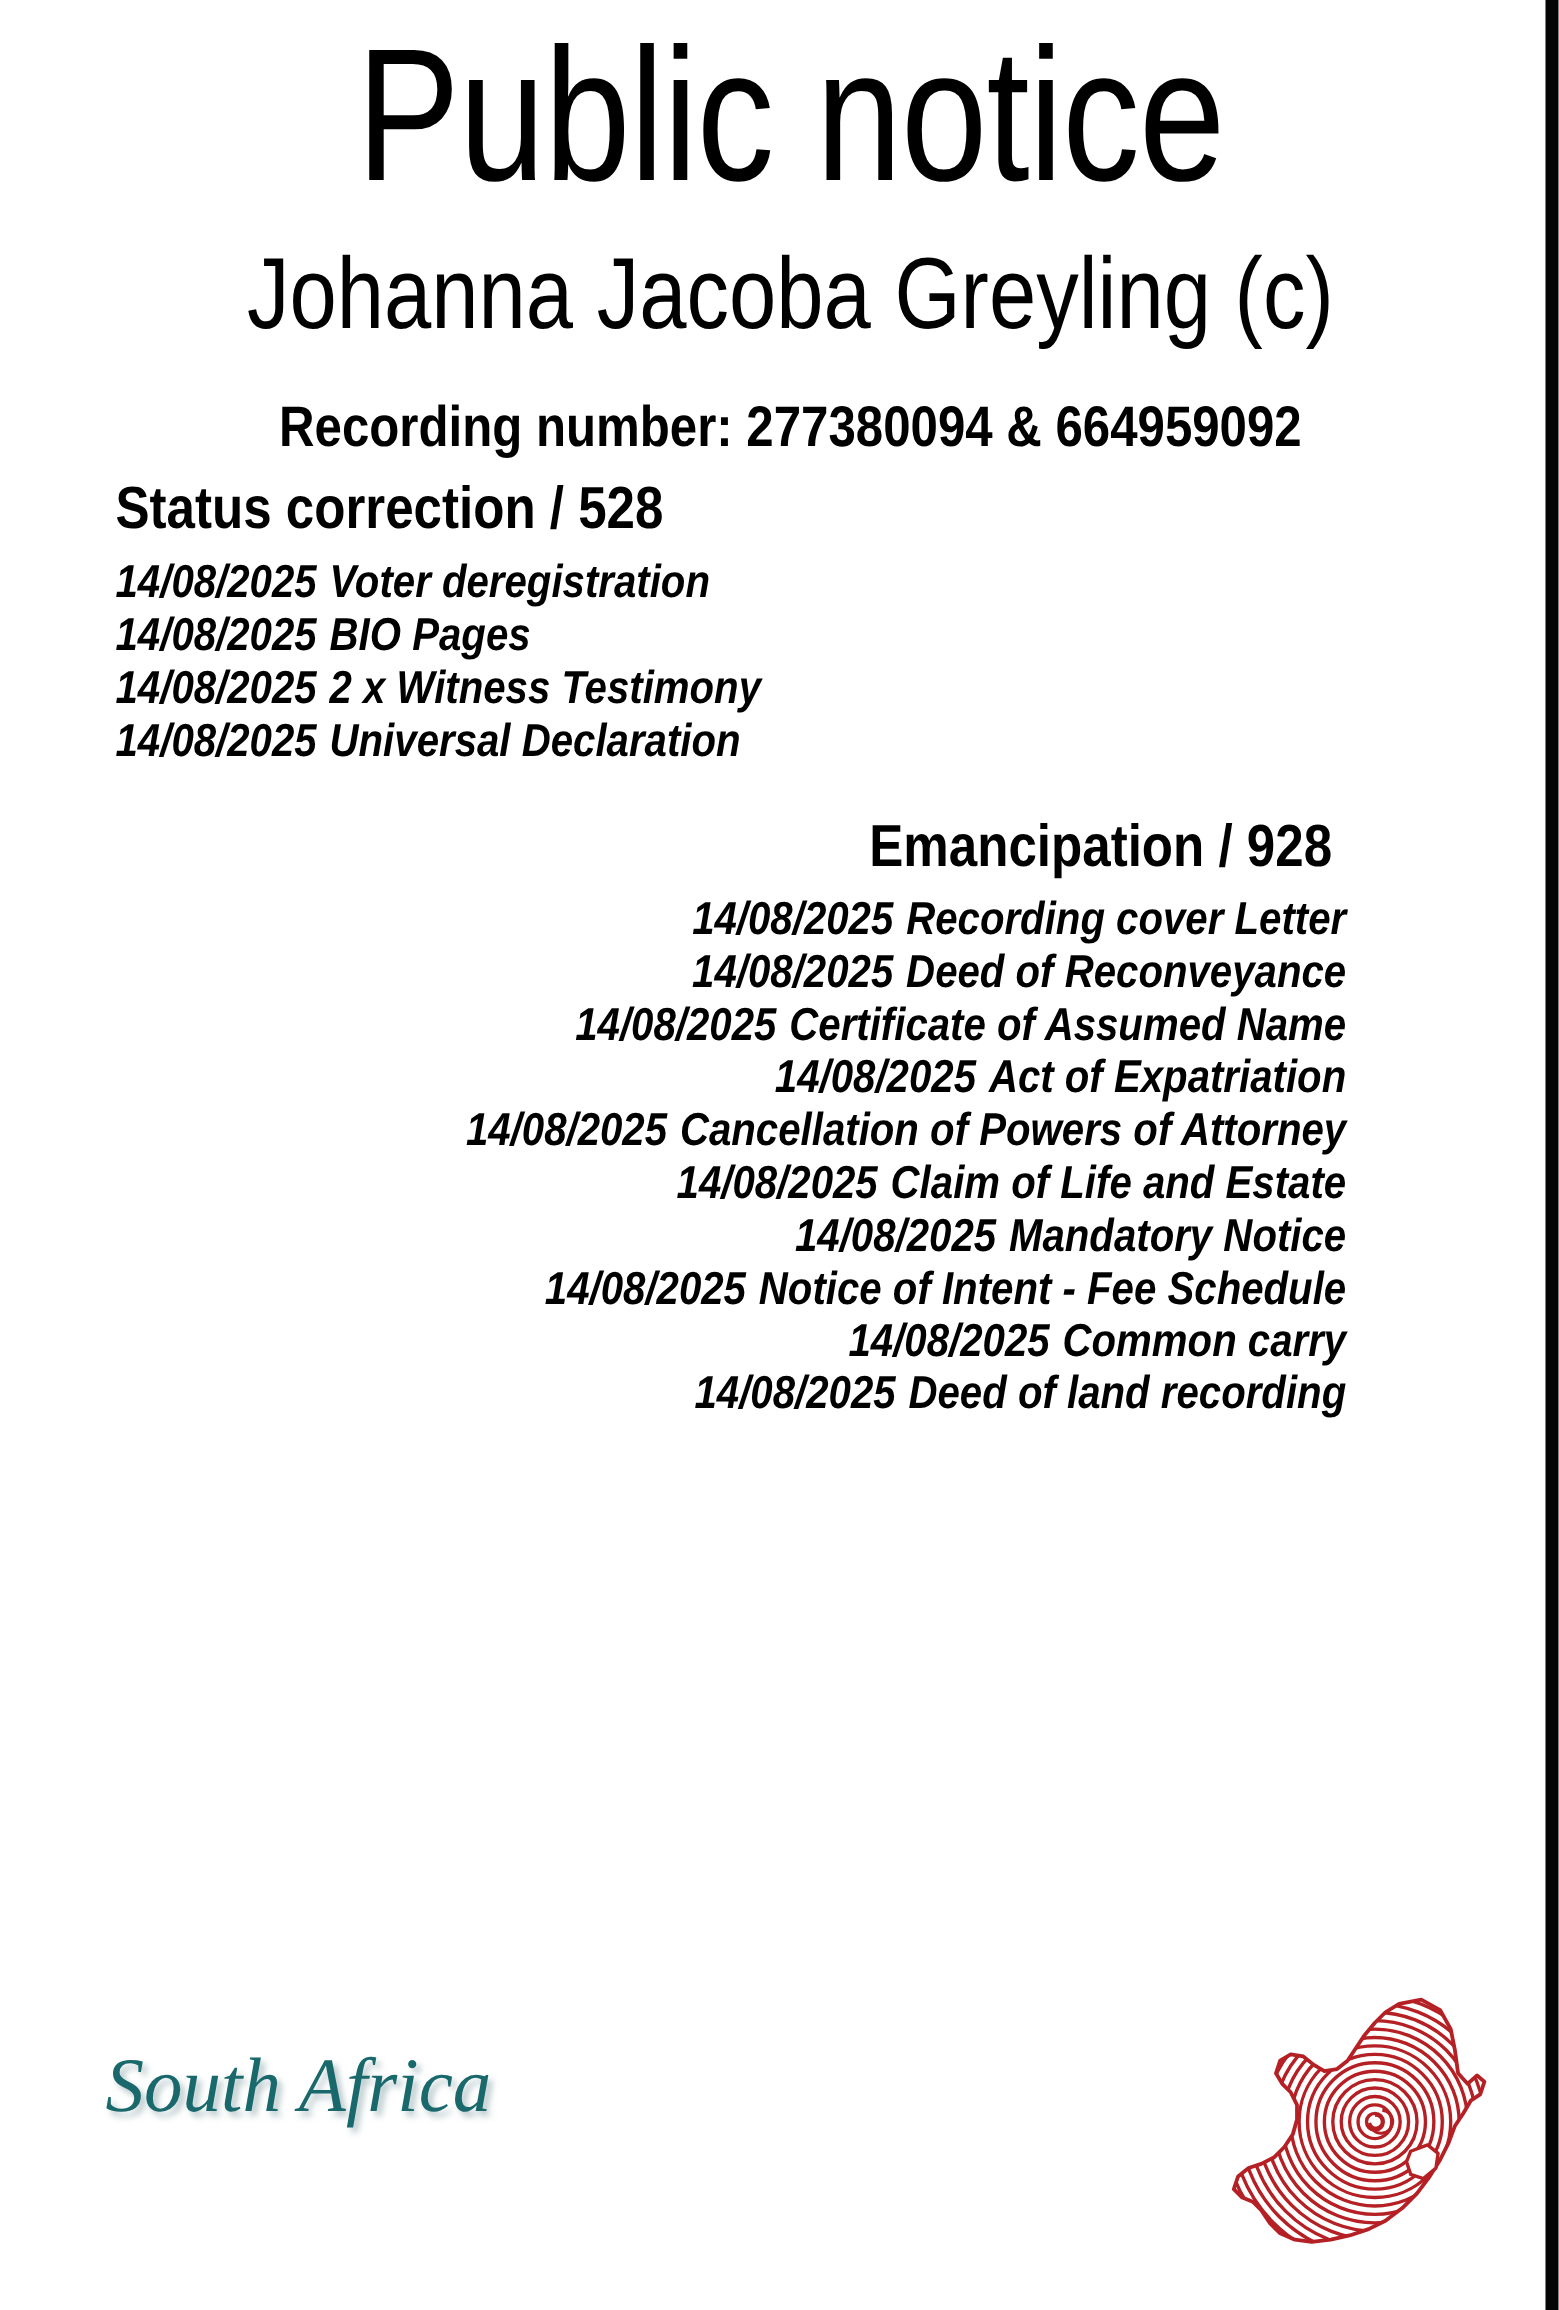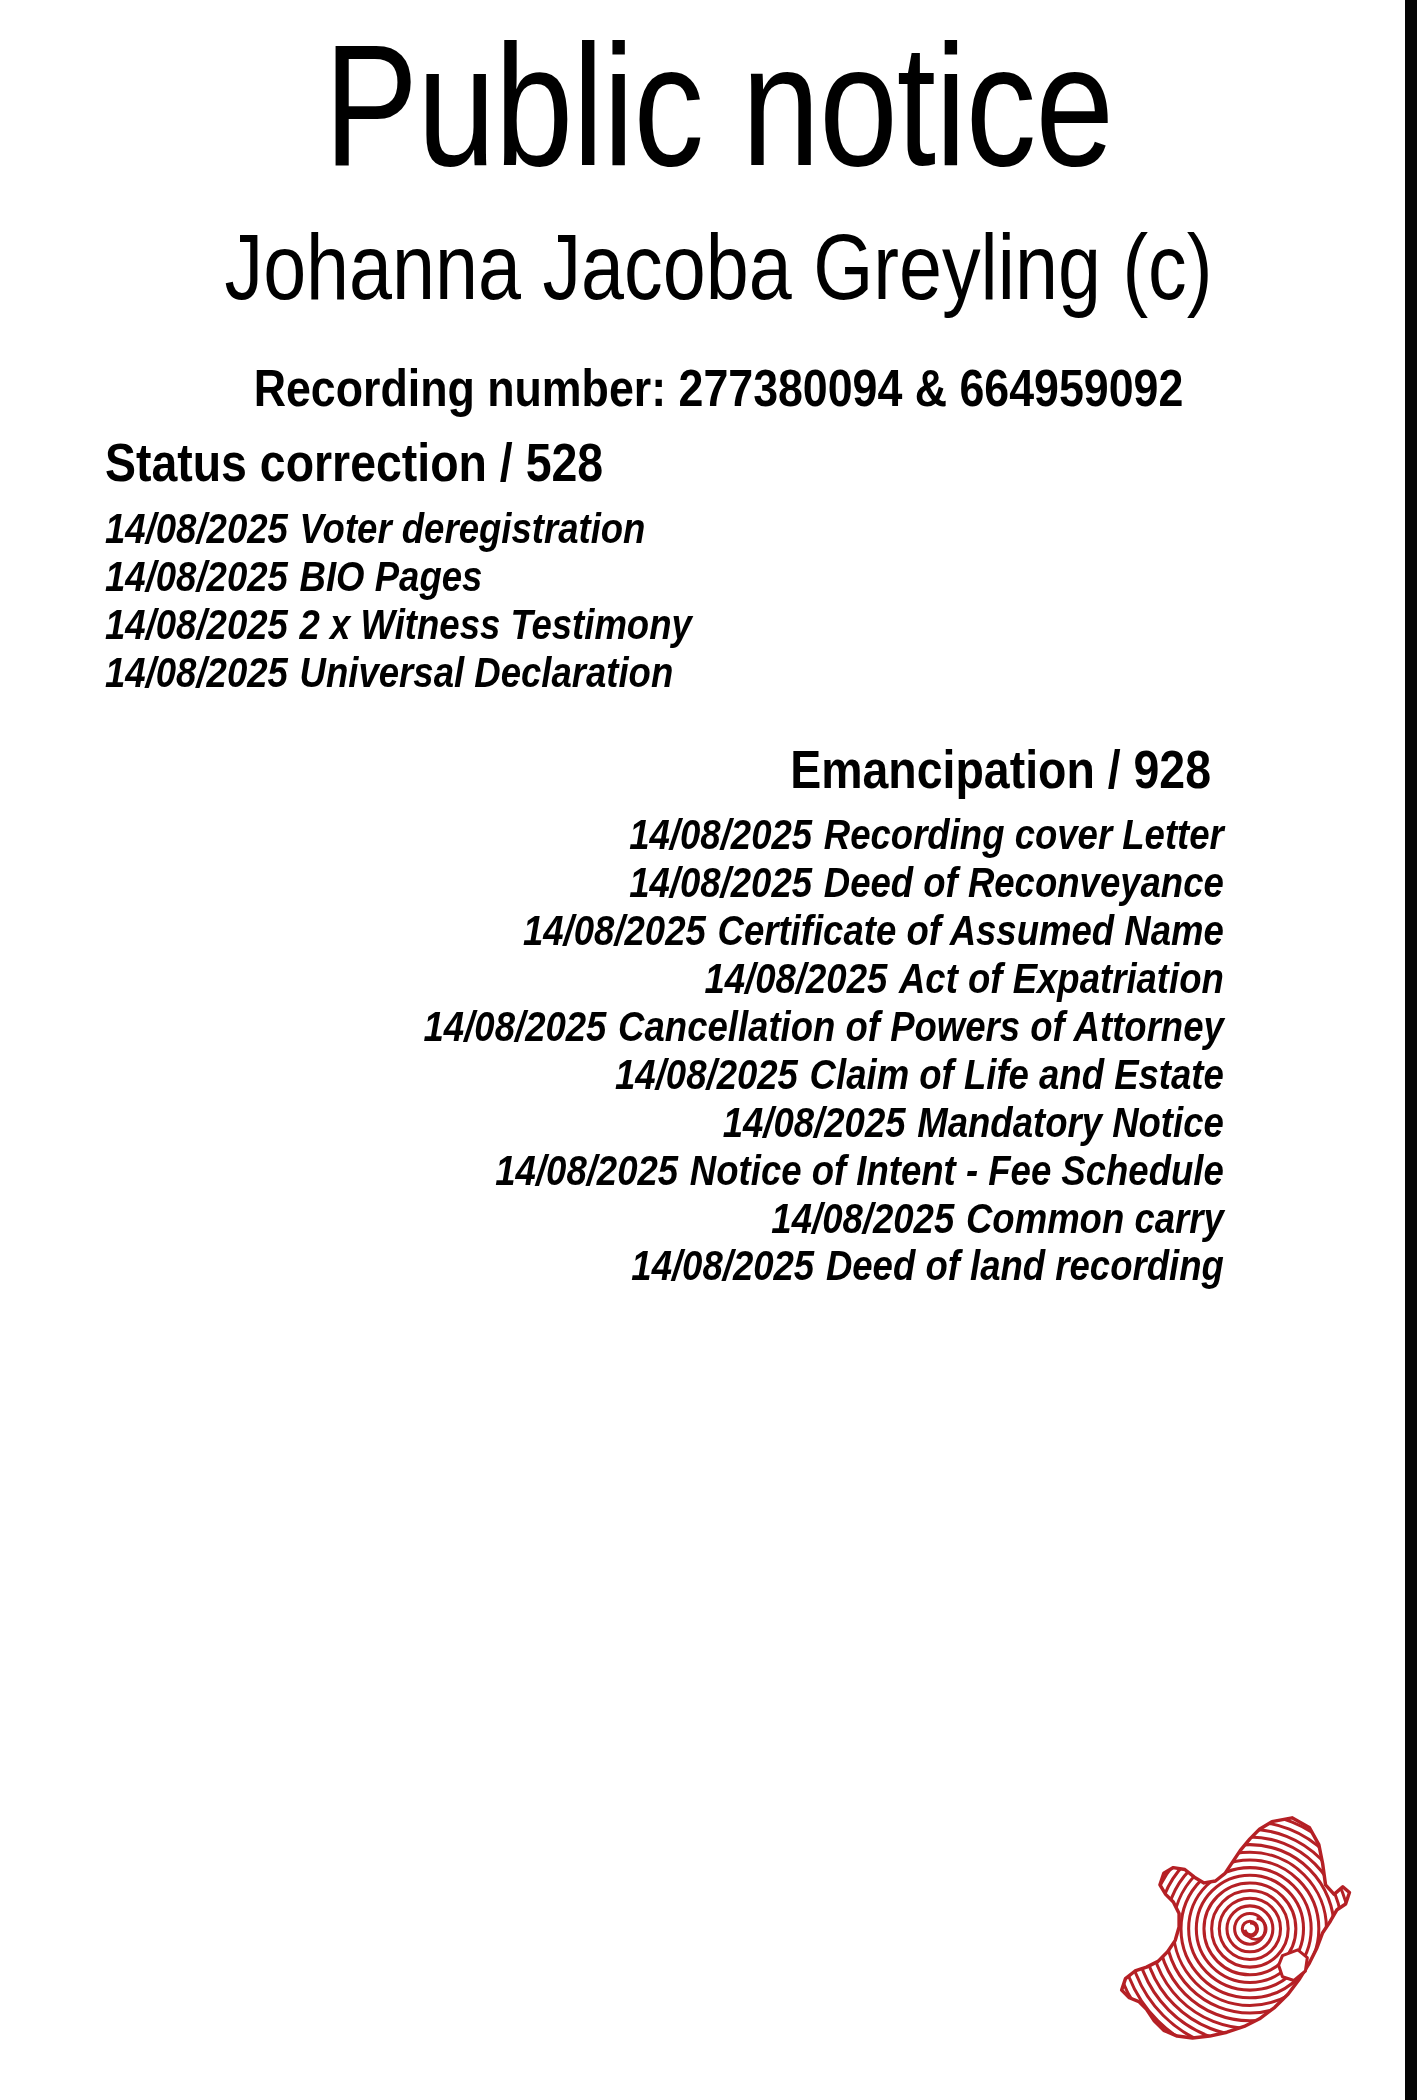--- a/index.html
+++ b/index.html
@@ -209,20 +209,21 @@
         <span class="doc-date">14/08/2025</span><span>Common carry</span>
       </li>
       <li>
         <span class="doc-date">14/08/2025</span><span>Deed of land recording</span>
       </li>
     </ul>
   </div>
 
   <div class="footer">
     <div class="logo-text">
+      <div class="logo-line2">South Africa</div>
     </div>
 
     <div class="logo-emblem">
       <svg viewBox="0 0 300 280" xmlns="http://www.w3.org/2000/svg" aria-hidden="true">
         <defs>
           <clipPath id="sa-clip">
             <path d="M175,8 L196,4 L214,14 L224,32 L228,52 L231,74 L240,84 L249,76 L256,82
                      L252,94 L243,100 L236,112 L228,124 L222,140 L214,156 L204,172 L192,188
                      L178,202 L162,214 L146,222 L128,228 L110,232 L92,234 L76,232 L62,226
                      L52,216 L44,204 L36,196 L26,192 L18,184 L22,172 L32,164 L44,160 L56,154

